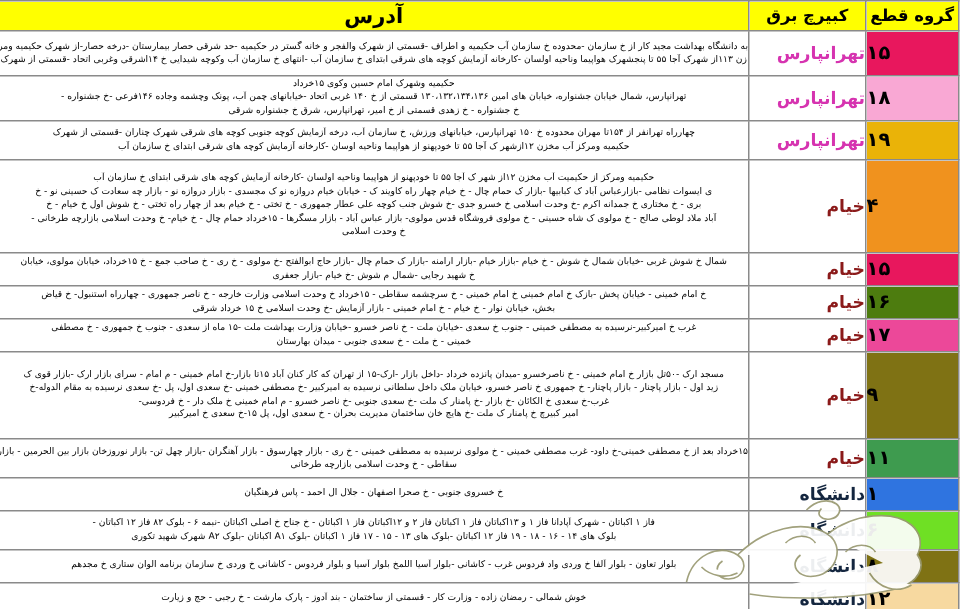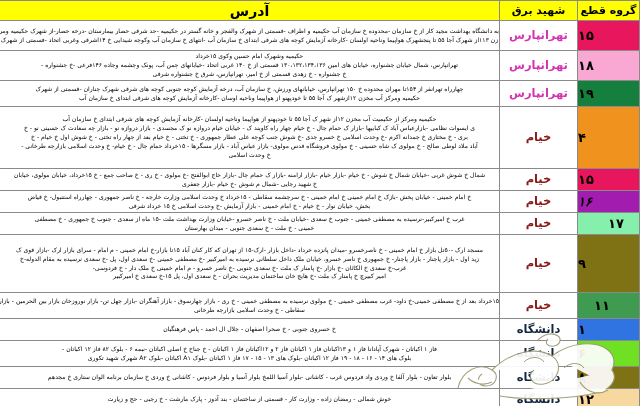--- a/index.html
+++ b/index.html
@@ -48,21 +48,20 @@
   
   td.group {
     text-align: left;
     font-size: 13px;
     font-weight: bold;
     color: #000;
     line-height: 1;
   }
   
   td.zone {
-    text-align: center;
     font-size: 11.5px;
     font-weight: bold;
     line-height: 1.1;
   }
   td.zone.tp { color: #d633b0; }
   td.zone.kh { color: #8b1a1a; margin-top: 36px; }
   td.zone.dn { color: #14263f; }
 
   
   td.addr {
@@ -92,21 +91,21 @@
 
   <table class="grid">
     <colgroup>
       <col class="c-group">
       <col class="c-zone">
       <col class="c-addr">
     </colgroup>
     <thead>
       <tr>
         <th class="h-group">گروه قطع</th>
-        <th class="h-zone">شهید برق</th>
+        <th class="h-zone">کبیرچ برق</th>
         <th class="h-addr">آدرس</th>
       </tr>
     </thead>
     <tbody>
         <tr style="height: 30px;">
           <td class="group" style="background: rgb(232, 23, 93);">۱۵</td>
           <td class="zone tp">تهرانپارس</td>
           <td class="addr">
             <span class="ln">به دانشگاه بهداشت مجید کار از خ سازمان -محدوده خ سازمان آب حکیمیه و اطراف -قسمتی از شهرک والفجر و خانه گستر در حکیمیه -حد شرقی حصار بیمارستان -درخه حصار-از شهرک حکیمیه ومرکز</span>
             <span class="ln">زن ۱۱۳از شهرک آجا    ۵۵ تا پنجشهرک هواپیما وناحیه اولسان -کارخانه آزمایش کوچه های شرقی ابتدای خ سازمان آب -انتهای خ سازمان آب وکوچه شیدایی خ ۱۴اشرقی وغربی اتحاد -قسمتی از شهرک</span>
@@ -115,21 +114,21 @@
         <tr style="height: 30px;">
           <td class="group" style="background: #f9a8d4;">۱۸</td>
           <td class="zone tp">تهرانپارس</td>
           <td class="addr">
             <span class="ln">حکیمیه وشهرک امام حسین وکوی ۱۵خرداد</span>
             <span class="ln">تهرانپارس، شمال خیابان جشنواره، خیابان های امین ۱۳۰،۱۳۲،۱۳۴،۱۳۶   قسمتی از خ ۱۴۰ غربی اتحاد -خیابانهای چمن آب، پونک وچشمه    وجاده ۱۴۶فرعی -خ جشنواره -</span>
             <span class="ln">خ جشنواره - خ زهدی  قسمتی از خ امیر، تهرانپارس، شرق خ جشنواره شرقی</span>
           </td>
         </tr>
         <tr style="height: 26px;">
-          <td class="group" style="background: #15803d;">۱۹</td>
+          <td class="group" style="background: #eab308;">۱۹</td>
           <td class="zone tp">تهرانپارس</td>
           <td class="addr">
             <span class="ln">چهارراه تهرانفر از ۱۵۴تا مهران محدوده خ ۱۵۰ تهرانپارس، خیابانهای ورزش، خ سازمان آب، درخه آزمایش کوچه جنوبی کوچه های شرقی شهرک چناران -قسمتی از شهرک</span>
             <span class="ln">حکیمیه ومرکز آب مخزن ۱۲ازشهر ک آجا  ۵۵ تا خودپهنو از هواپیما وناحیه اوسان -کارخانه آزمایش  کوچه های شرقی ابتدای خ سازمان آب</span>
           </td>
         </tr>
         <tr style="height: 62px;">
           <td class="group" style="background: rgb(240, 146, 30);">۴</td>
           <td class="zone kh">خیام</td>
           <td class="addr">
@@ -142,47 +141,47 @@
         </tr>
         <tr style="height: 22px;">
           <td class="group" style="background: rgb(232, 23, 93);">۱۵</td>
           <td class="zone kh">خیام</td>
           <td class="addr">
             <span class="ln">شمال خ شوش غربی -خیابان شمال خ شوش - خ خیام  -بازار خیام -بازار ارامنه -بازار ک حمام چال  -بازار حاج ابوالفتح -خ مولوی - خ ری - خ صاحب جمع - خ ۱۵خرداد، خیابان مولوی، خیابان</span>
             <span class="ln">خ شهید رجایی -شمال م شوش -خ خیام   -بازار جعفری</span>
           </td>
         </tr>
         <tr style="height: 22px;">
-          <td class="group" style="background: #a21caf; font-style: italic;">۱۶</td>
+          <td class="group" style="background: #4d7c0f;">۱۶</td>
           <td class="zone kh">خیام</td>
           <td class="addr">
             <span class="ln">خ امام خمینی - خیابان پخش -بازک خ امام خمینی خ امام خمینی - خ سرچشمه سقاطی - ۱۵خرداد خ وحدت اسلامی   وزارت خارجه - خ ناصر جمهوری - چهارراه استنبول- خ قیاض</span>
             <span class="ln">بخش، خیابان نوار - خ خیام  - خ امام خمینی - بازار آزمایش  -خ وحدت اسلامی  خ ۱۵ خرداد شرقی</span>
           </td>
         </tr>
         <tr style="height: 22px;">
-          <td class="group" style="background: #86efac; padding-left: 30px;">۱۷</td>
+          <td class="group" style="background: #ec4899;">۱۷</td>
           <td class="zone kh">خیام</td>
           <td class="addr">
             <span class="ln">غرب خ امیرکبیر-نرسیده به مصطفی خمینی - جنوب خ سعدی -خیابان ملت  - خ ناصر خسرو -خیابان  وزارت بهداشت ملت -۱۵ ماه از سعدی - جنوب خ جمهوری - خ مصطفی</span>
             <span class="ln">خمینی - خ ملت - خ سعدی جنوبی - میدان بهارستان</span>
           </td>
         </tr>
         <tr style="height: 58px;">
           <td class="group" style="background: rgb(127, 114, 20);">۹</td>
           <td class="zone kh">خیام</td>
           <td class="addr">
             <span class="ln">مسجد ارک -۵۰تل بازار خ امام خمینی - خ ناصرخسرو -میدان پانزده خرداد -داخل بازار -ارک-۱۵ از تهران که کار کنان آباد ۱۵تا بازار-خ امام خمینی - م امام - سرای بازار ارک -بازار قوی ک</span>
             <span class="ln">زید اول - بازار پاچنار - بازار پاچنار-  خ جمهوری  خ ناصر خسرو، خیابان ملک داخل سلطانی نرسیده به امیرکبیر -خ مصطفی خمینی  -خ سعدی اول، پل  -خ سعدی نرسیده به مقام الدوله-خ</span>
             <span class="ln">غرب-خ سعدی خ الکائان -خ بازار -خ پامنار ک ملت -خ سعدی جنوبی -خ ناصر خسرو -  م امام خمینی خ ملک دار - خ فردوسی-</span>
             <span class="ln">امیر کبیرچ  خ پامنار ک ملت -خ هایج خان ساختمان مدیریت بحران - خ سعدی اول، پل ۱۵-خ سعدی  خ امیرکبیر</span>
           </td>
         </tr>
         <tr style="height: 26px;">
-          <td class="group" style="background: rgb(62, 155, 79); padding-left: 16px;">۱۱</td>
+          <td class="group" style="background: rgb(62, 155, 79);">۱۱</td>
           <td class="zone kh">خیام</td>
           <td class="addr">
             <span class="ln">۱۵خرداد بعد از خ مصطفی خمینی-خ داود- غرب مصطفی خمینی - خ مولوی نرسیده به مصطفی خمینی - خ ری  - بازار چهارسوق  - بازار آهنگران -بازار چهل تن- بازار نوروزخان بازار بین الحرمین - بازار</span>
             <span class="ln">سقاطی - خ وحدت اسلامی بازارچه طرخانی</span>
           </td>
         </tr>
         <tr style="height: 22px;">
           <td class="group" style="background: rgb(47, 116, 224);">۱</td>
           <td class="zone dn">دانشگاه</td>
           <td class="addr">

